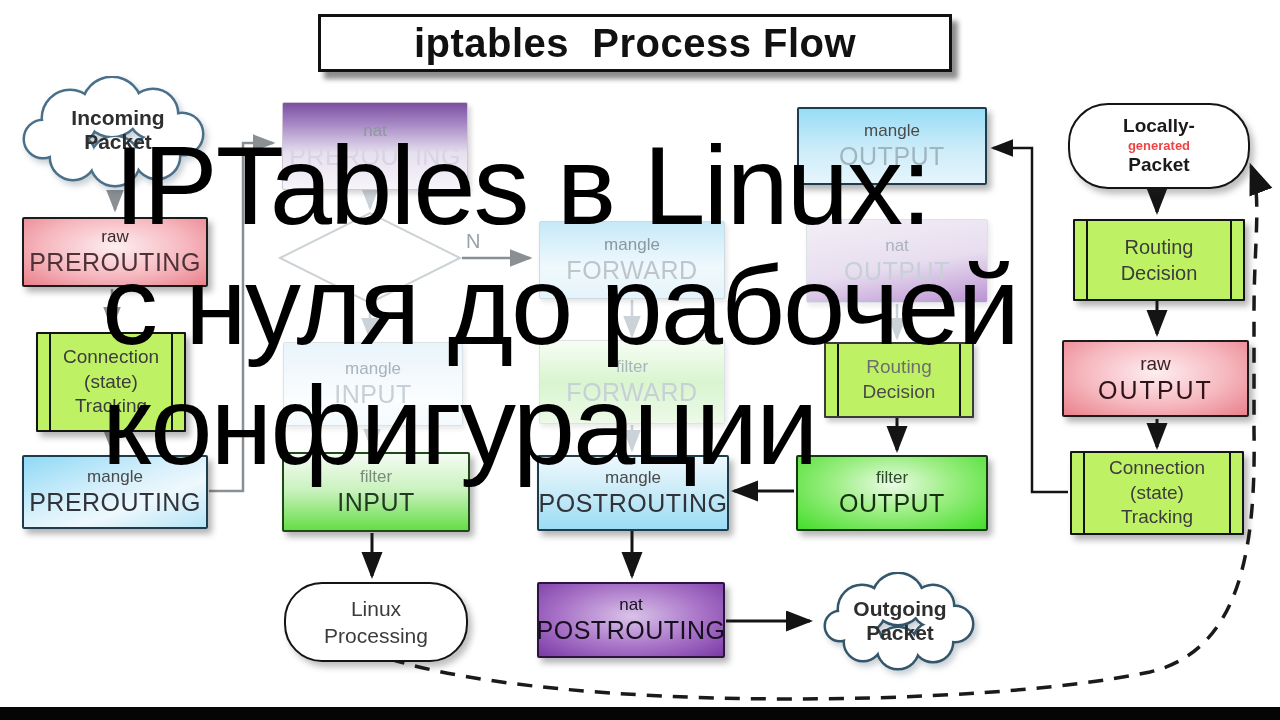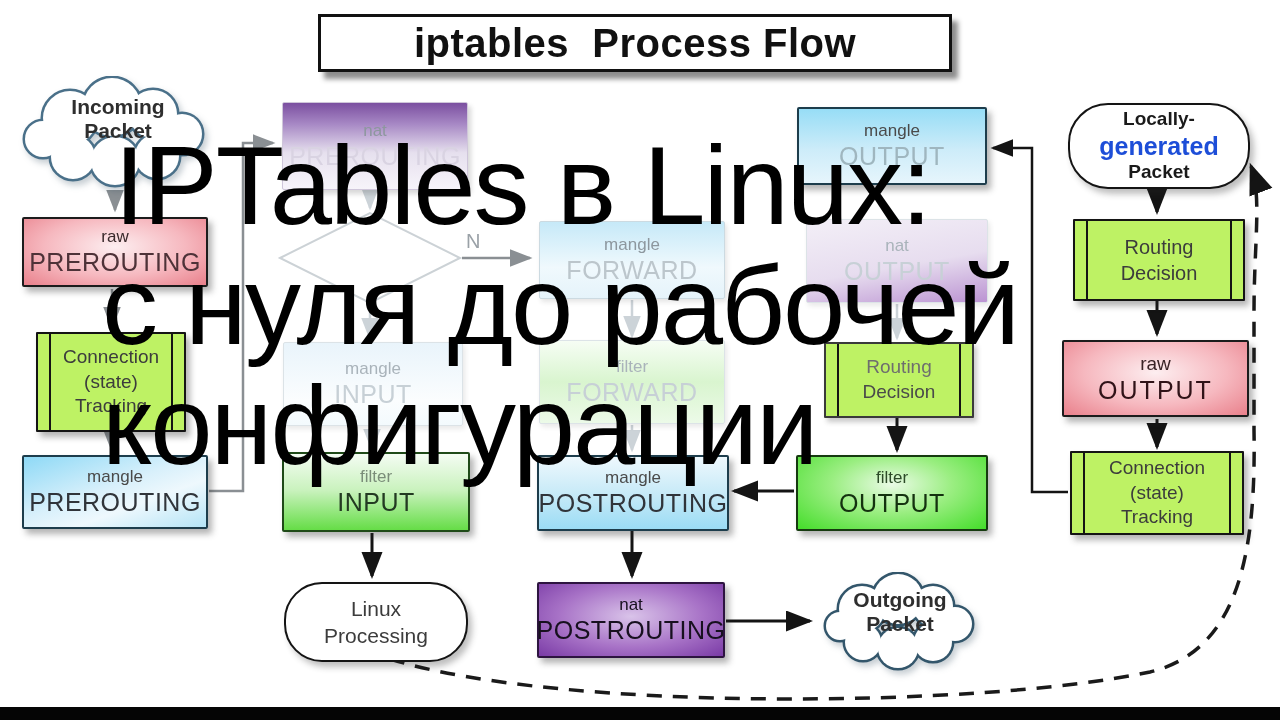--- a/index.html
+++ b/index.html
@@ -42,21 +42,21 @@
             justify-content:center;align-items:center;z-index:2;text-align:center;
             box-shadow:4px 5px 6px rgba(40,40,40,0.30);}
   
   .titlebox{position:absolute;left:318px;top:14px;width:628px;height:52px;background:#fff;
             border:3px solid #111;box-shadow:6px 7px 5px rgba(0,0,0,0.45);z-index:2;
             display:flex;align-items:center;justify-content:center;}
   .titlebox span{font-size:40px;font-weight:700;color:#111;white-space:pre;letter-spacing:0.5px;}
   
   .cloudwrap{position:absolute;z-index:2;filter:drop-shadow(3px 4px 3px rgba(30,60,80,0.25));}
   .cloudtext{position:absolute;z-index:3;display:flex;flex-direction:column;align-items:center;
-             text-align:center;font-weight:700;color:#2e2e2e;}
+             justify-content:center;text-align:center;font-weight:700;color:#2e2e2e;}
   
   .diamondtext{position:absolute;z-index:2;display:flex;flex-direction:column;align-items:center;
                justify-content:center;text-align:center;color:#b4bac0;font-size:18px;line-height:1.25;}
   
   .overlayline{position:absolute;left:102px;z-index:5;color:#000;font-size:112px;line-height:1.0;
                font-family:"Liberation Sans",sans-serif;font-weight:400;letter-spacing:-2px;white-space:nowrap;}
   
   #connectors{position:absolute;left:0;top:0;z-index:1;}
   .nlabel{position:absolute;z-index:2;color:#9aa1a7;font-size:20px;}
   #bottombar{position:absolute;left:0;top:707px;width:1280px;height:13px;background:#050505;z-index:6;}
@@ -243,21 +243,21 @@
     <span class="procline" style="color:#6e6e6e;">Routing</span>
     <span class="procline" style="color:#4a4a4a;">Decision</span>
   </div>
   <div class="chainbox g-green-strong" style="left:796px;top:455px;width:188px;height:72px;">
     <span class="tname" style="color:#2c4a28;">filter</span>
     <span class="cname" style="color:#14310f;">OUTPUT</span>
   </div>
 
   <div class="roundbox" style="left:1068px;top:103px;width:178px;height:82px;border-radius:40px;">
     <span class="procline" style="font-weight:700;font-size:19px;line-height:1.2;color:#1a1a1a;">Locally-</span>
-    <span class="procline" style="font-weight:700;font-size:25px;line-height:1.2;color:#1d4ed8;">generated</span>
+    <span class="procline" style="font-weight:700;font-size:13px;line-height:1.2;color:#ef4444;">generated</span>
     <span class="procline" style="font-weight:700;font-size:19px;line-height:1.2;color:#1a1a1a;">Packet</span>
   </div>
   <div class="procbox" style="left:1073px;top:219px;width:168px;height:78px;">
     <span class="procline" style="font-size:20px;">Routing</span>
     <span class="procline" style="font-size:20px;">Decision</span>
   </div>
   <div class="chainbox g-red" style="left:1062px;top:340px;width:183px;height:73px;">
     <span class="tname" style="color:#3a2326;font-size:19px;">raw</span>
     <span class="cname" style="color:#301318;letter-spacing:2px;">OUTPUT</span>
   </div>

